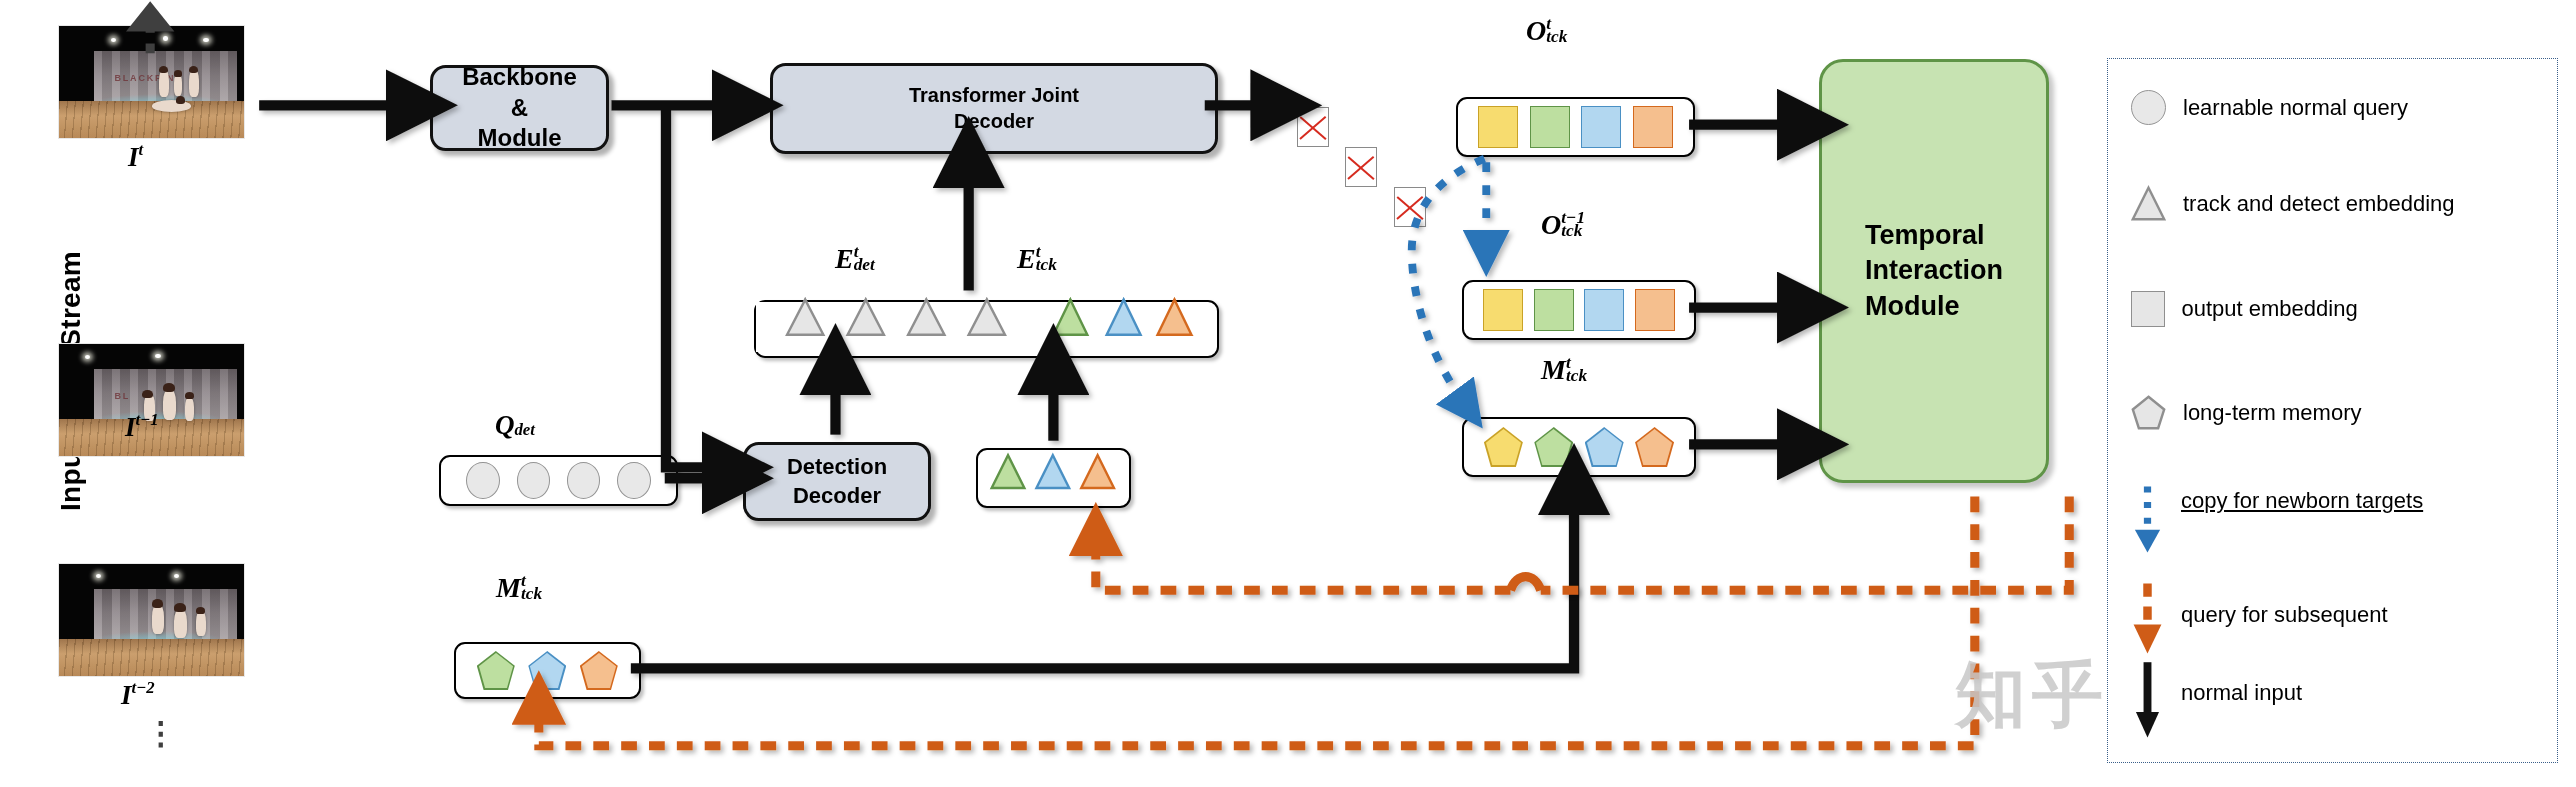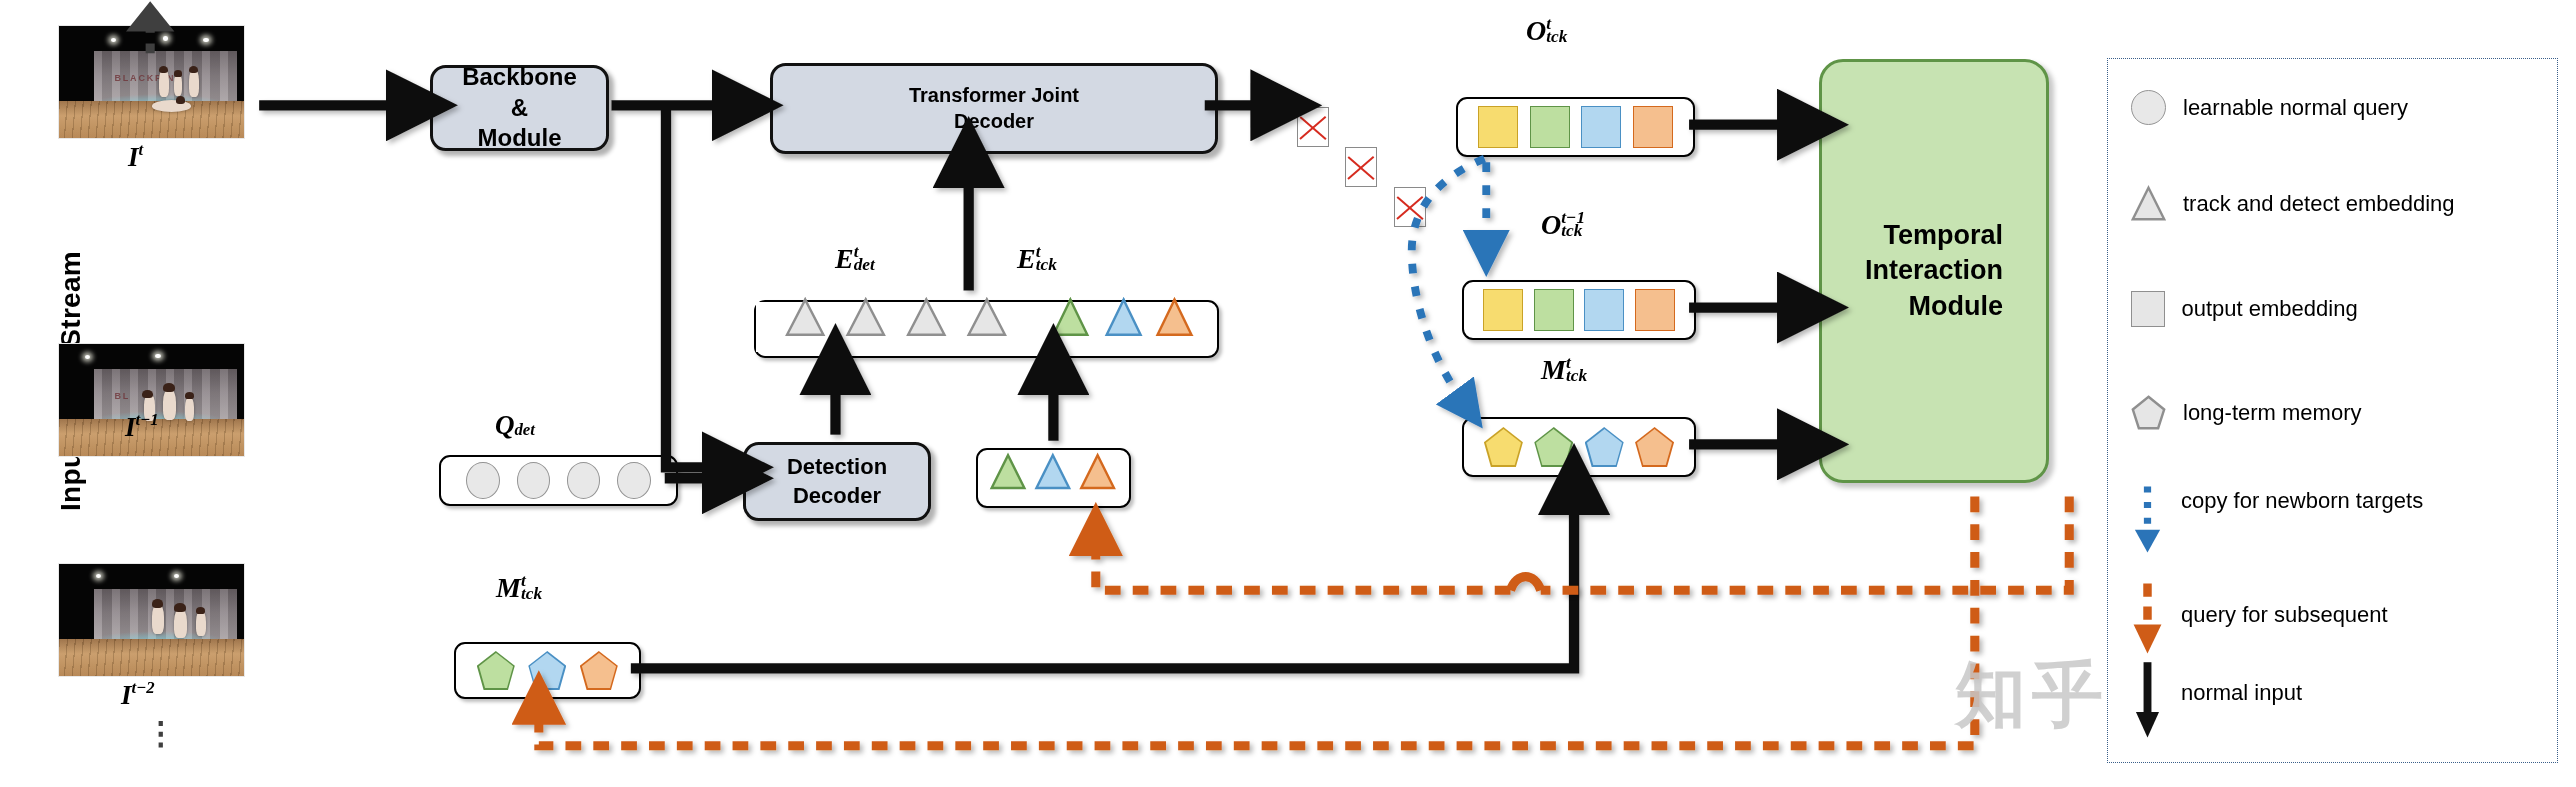--- a/index.html
+++ b/index.html
@@ -46,21 +46,21 @@
   .stacked .sups{position:absolute;left:100%;top:-.12em;font-size:.62em;}
   .stacked .subs{position:absolute;left:100%;top:.62em;font-size:.62em;}
 
   
   .pbox{background:#d3d9e3;border:3px solid #111;border-radius:15.7px;
         box-shadow:4.2px 4.2px 4.2px rgba(0,0,0,.30);
         display:flex;align-items:center;justify-content:center;text-align:center;
         font-weight:700;line-height:1.28;}
   .greenbox{background:#c7e3b2;border:3.6px solid #5f9447;border-radius:24px;
         box-shadow:4.2px 4.2px 4.8px rgba(0,0,0,.22);
-        display:flex;align-items:center;justify-content:center;text-align:right;
+        display:flex;align-items:center;justify-content:center;text-align:left;
         font-weight:700;line-height:1.3;font-size:27px;}
 
   
   .tokbox{border:2.4px solid #000;border-radius:11px;background:#fff;
           box-shadow:3px 3px 3.6px rgba(0,0,0,.25);
           display:flex;align-items:center;justify-content:space-evenly;}
 
   .sq{border-width:1.8px;border-style:solid;}
   .circ{border:1.8px solid #949494;background:#e8e8e8;border-radius:50%;}
   .tri{width:0;height:0;border-left-style:solid;border-right-style:solid;
@@ -398,21 +398,21 @@
     <span class="lg-text">long-term memory</span>
   </div>
 
   <div class="abs lg-row" style="left:2131px;top:484px;">
     <span style="display:inline-block;width:33px;height:71px;position:relative;">
       <svg width="33" height="71" style="position:absolute;left:0;top:0;" viewBox="0 0 54 118">
         <path d="M27,4 L27,78" stroke="#2b74b8" stroke-width="12" stroke-dasharray="10 16" fill="none"></path>
         <polygon points="27,114 6,76 48,76" fill="#2b74b8"></polygon>
       </svg>
     </span>
-    <span class="lg-text" style="margin-bottom:38px;">copy for newborn targets</span>
+    <span class="lg-text" style="margin-bottom:38px;text-decoration:underline;">copy for newborn targets</span>
   </div>
 
   <div class="abs lg-row" style="left:2131px;top:581px;">
     <span style="display:inline-block;width:33px;height:75px;position:relative;">
       <svg width="33" height="75" style="position:absolute;left:0;top:0;" viewBox="0 0 54 124">
         <path d="M27,4 L27,76" stroke="#cf5c17" stroke-width="14" stroke-dasharray="22 16" fill="none"></path>
         <polygon points="27,120 4,72 50,72" fill="#cf5c17"></polygon>
       </svg>
     </span>
     <span class="lg-text" style="margin-bottom:7.3px;">query for subsequent</span>

